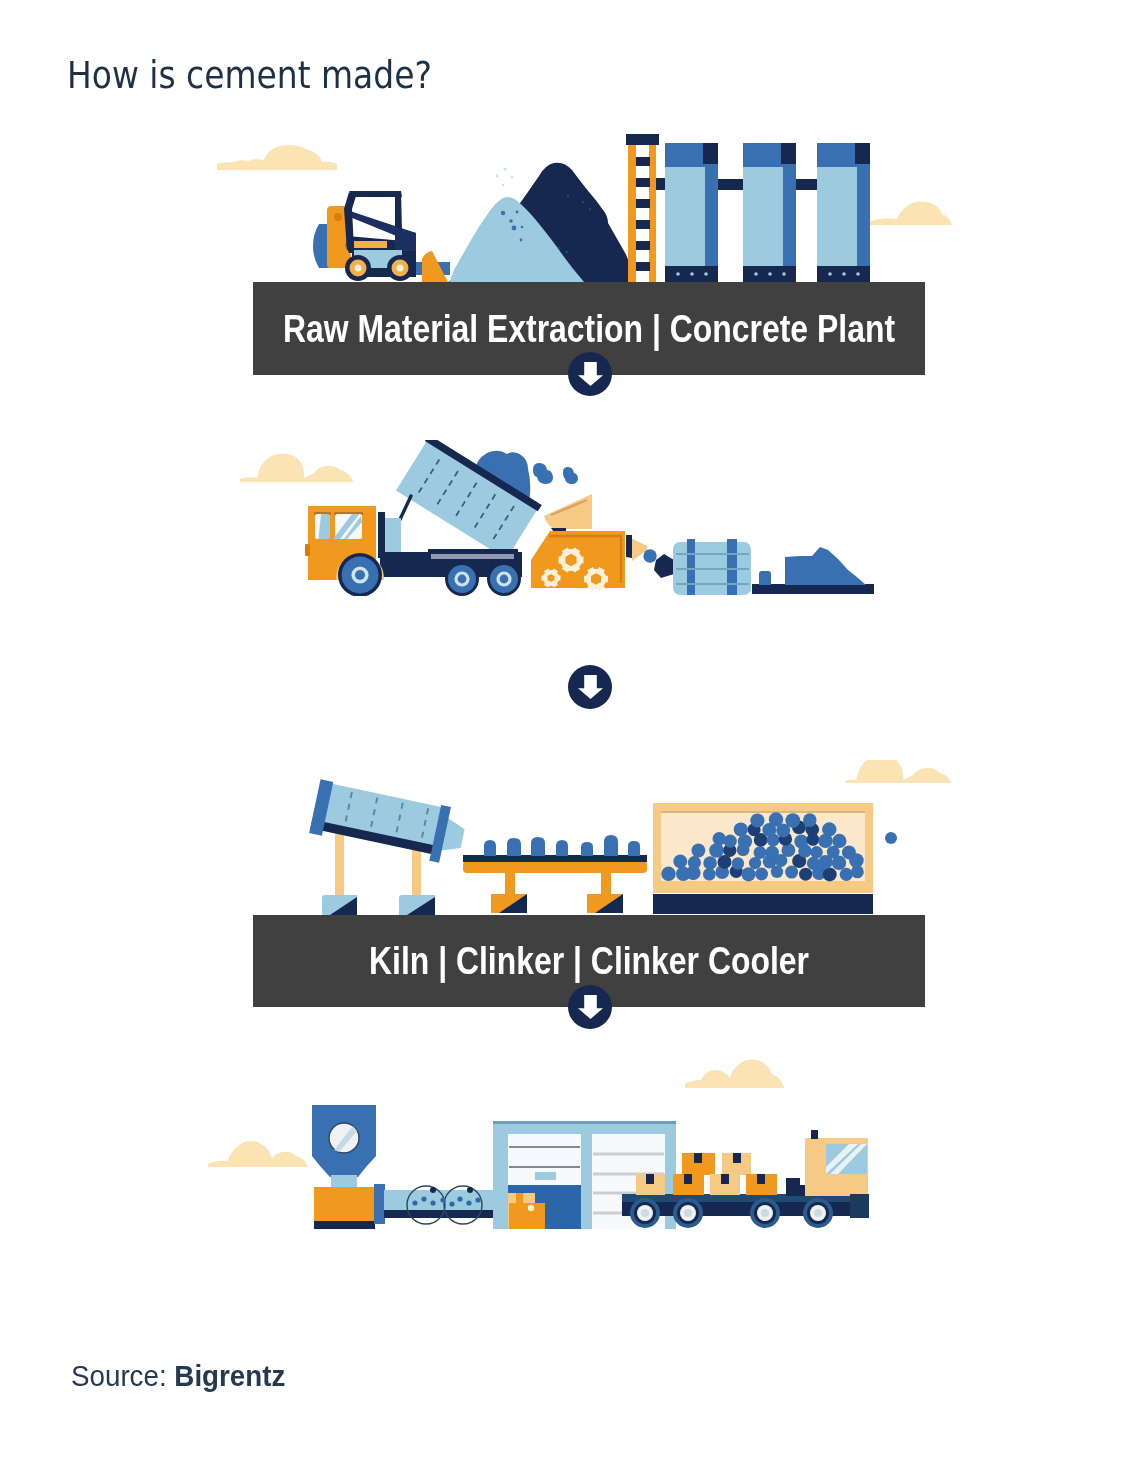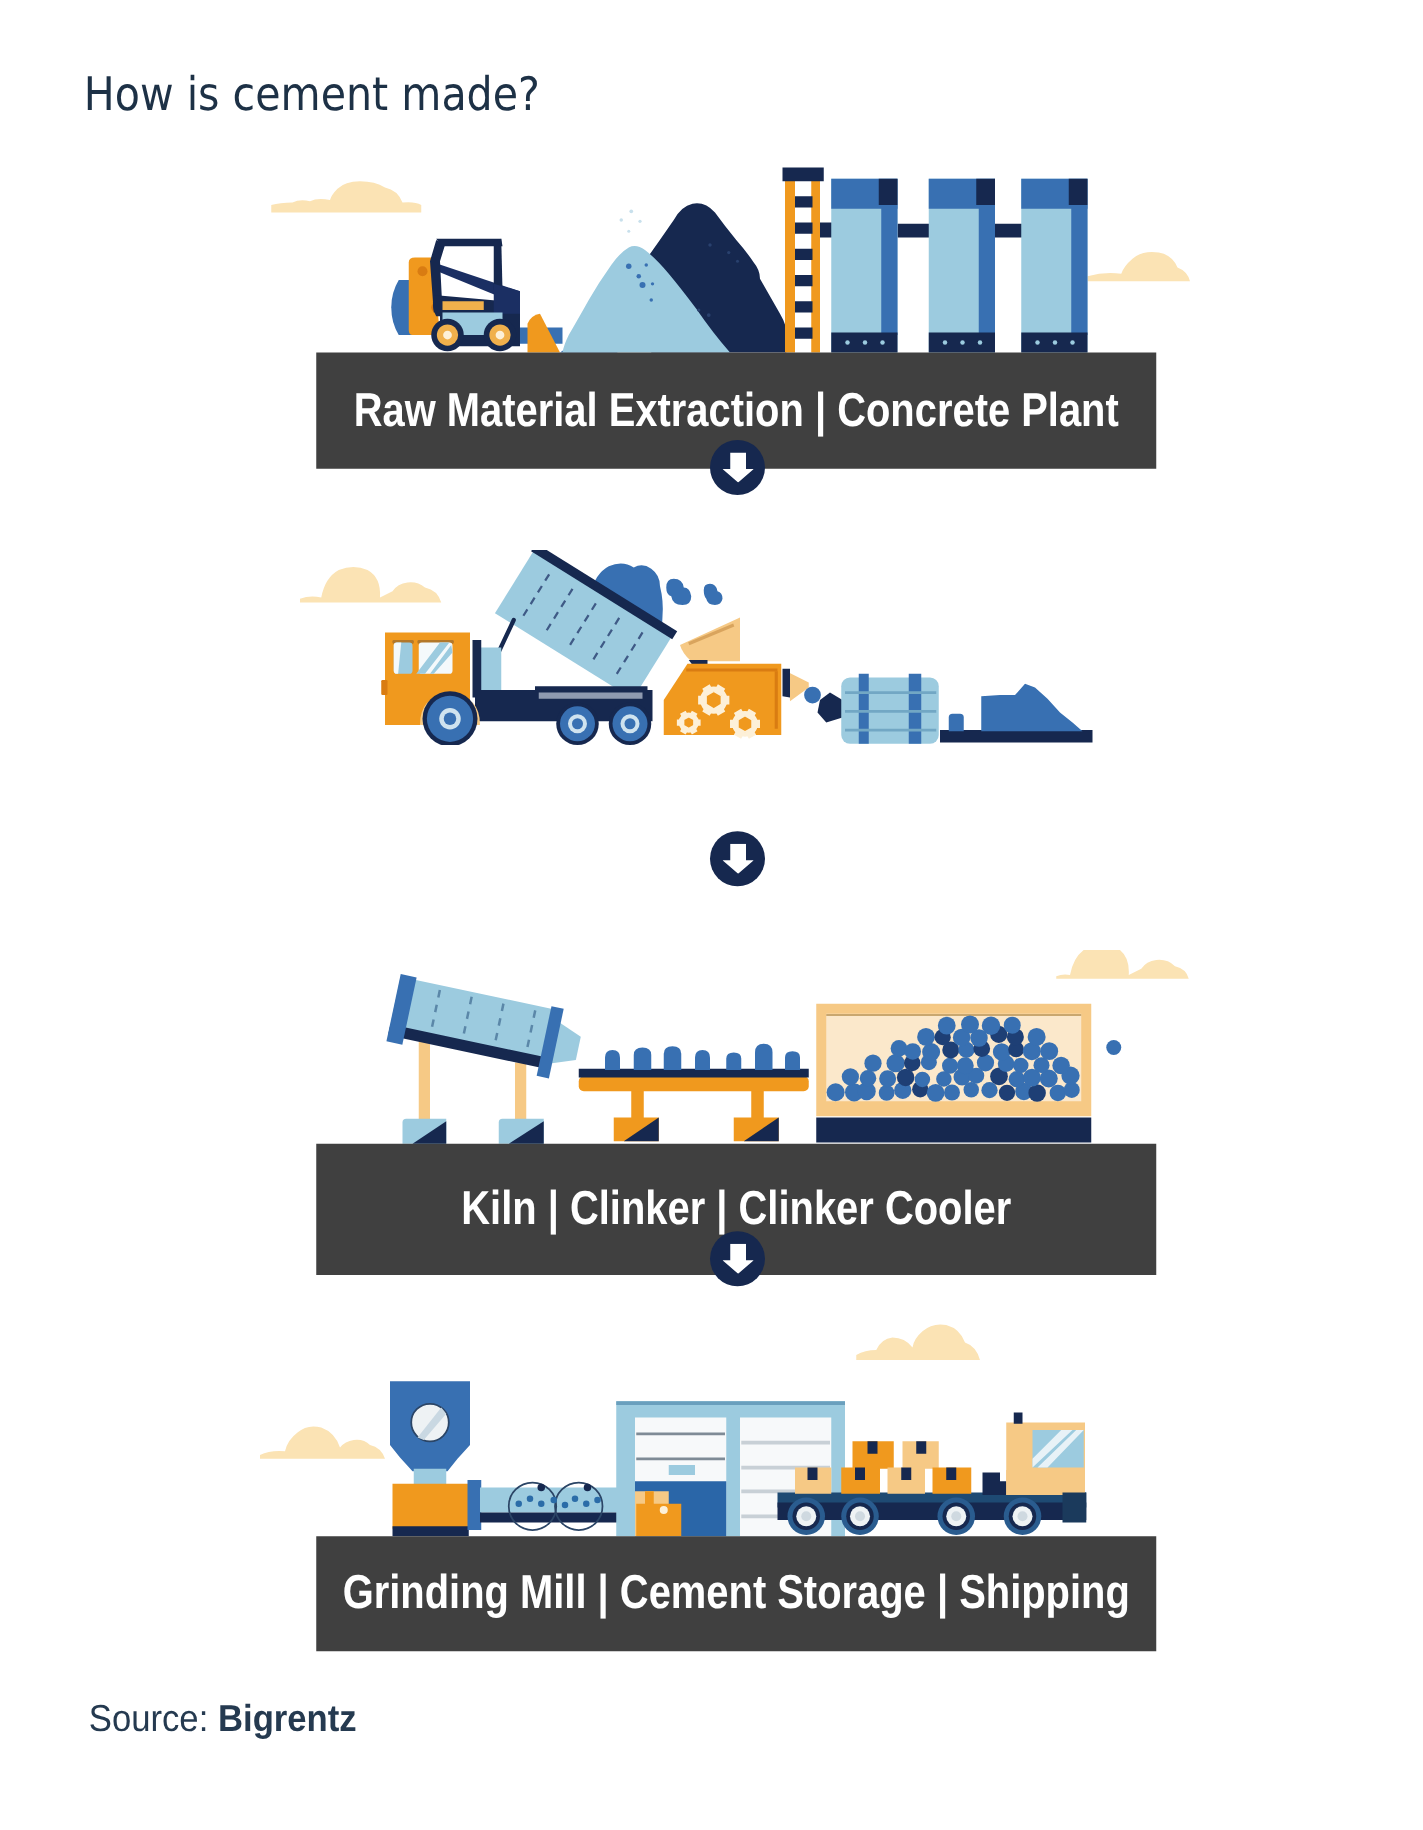--- a/index.html
+++ b/index.html
@@ -377,21 +377,21 @@
         <circle cx="812.3" cy="829.5" r="6.8" fill="#1e3f75"></circle>
           <circle cx="829.3" cy="829.5" r="7.2" fill="#3870b2"></circle>
           <circle cx="757.4" cy="820.5" r="7.1" fill="#3870b2"></circle>
         <circle cx="776.0" cy="819.5" r="7.2" fill="#3870b2"></circle>
           <circle cx="792.8" cy="820.6" r="7.4" fill="#3870b2"></circle>
           <circle cx="809.8" cy="820.1" r="6.8" fill="#3870b2"></circle>
       </g>
       <circle cx="891" cy="838" r="6" fill="#3870b2"></circle>
     </g>
   </svg>
-  <div class="banner" style="left:253px;top:915px;width:672px;height:105px">
+  <div class="banner" style="left:253px;top:915px;width:672px;height:92px">
     <span>Kiln | Clinker | Clinker Cooler</span>
   </div>
   <div class="arrow" style="left:568px;top:985px">
     <svg width="25" height="24" viewBox="0 0 25 24">
       <path d="M6.2 0h12.6v13.2h6.2L12.5 24 0 13.2h6.2z" fill="#ffffff"></path>
     </svg>
   </div>
 
   <svg class="illus" style="left:205px;top:1055px" width="760" height="175" viewBox="205 1055 760 175">
     <path fill="#fbe3b4" d="M208 1167 L308 1167 Q305 1158 296 1156 Q291 1151 283 1152 Q276 1153 272 1158
@@ -507,20 +507,17 @@
           </g>
         <g>
             <circle cx="818" cy="1213" r="15" fill="#2a5c8f"></circle>
           <circle cx="818" cy="1213" r="11" fill="#16284f"></circle>
             <circle cx="818" cy="1213" r="8" fill="#eef2f4"></circle>
           <circle cx="818" cy="1213" r="4" fill="#cfd9e0"></circle>
           </g>
       </g>
     </g>
   </svg>
-  <div class="banner" style="left:253px;top:1229px;width:672px;height:92px">
-    <span>Grinding Mill | Cement Storage | Shipping</span>
-  </div>
 
   <div class="source">
     <span>Source: </span><span class="nm">Bigrentz</span>
   </div>
 </div>
 
 </body></html>

